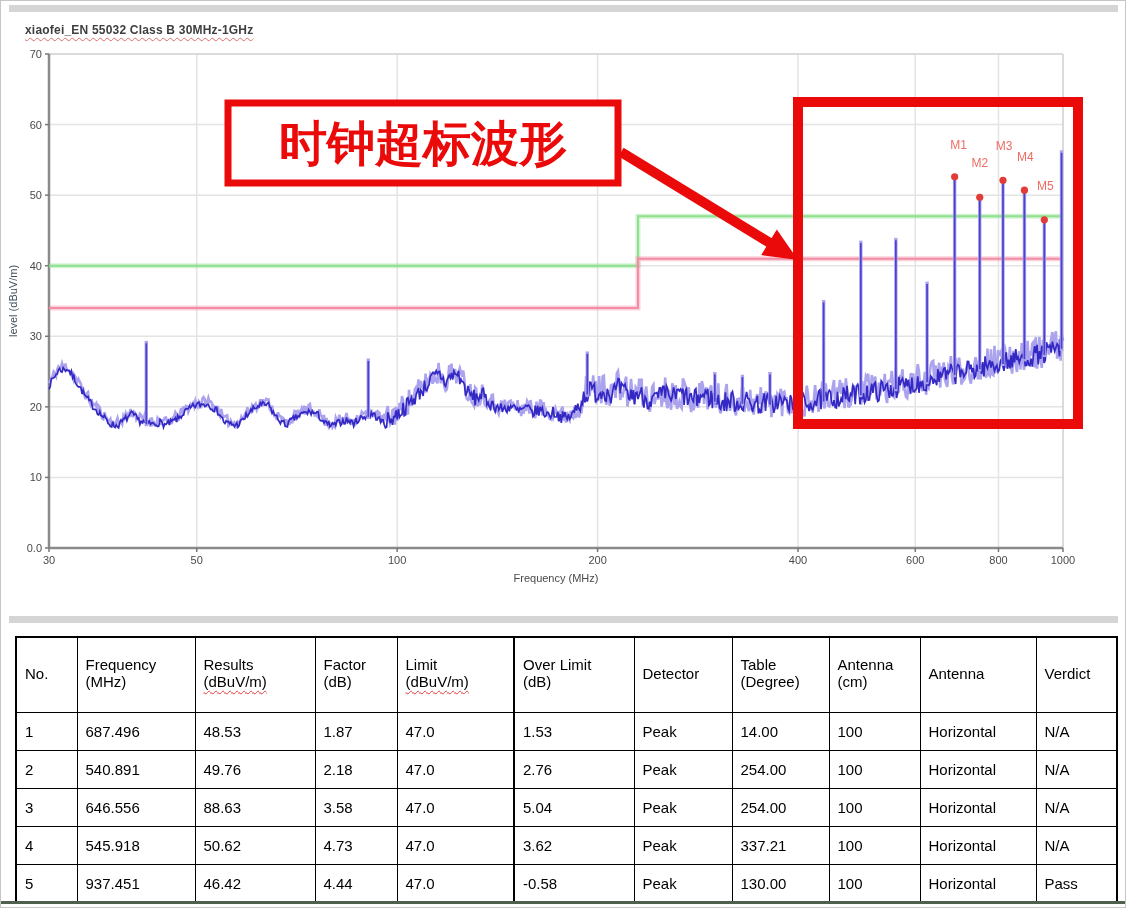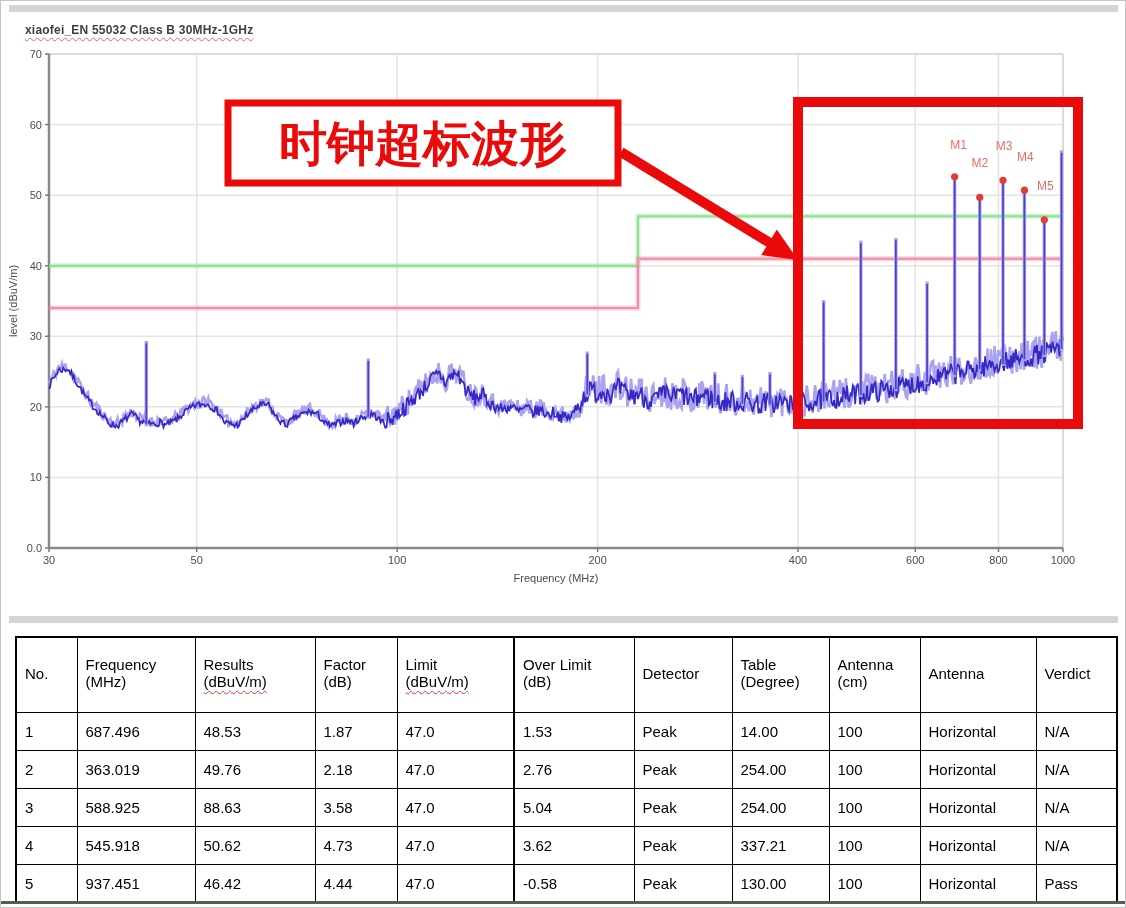--- a/index.html
+++ b/index.html
@@ -254,21 +254,21 @@
             </td>
             <td class="dcell">
               <div class="inner">N/A</div>
             </td>
           </tr>
           <tr>
             <td class="dcell">
               <div class="inner">2</div>
             </td>
             <td class="dcell">
-              <div class="inner">363.019</div>
+              <div class="inner">540.891</div>
             </td>
             <td class="dcell">
               <div class="inner">49.76</div>
             </td>
             <td class="dcell">
               <div class="inner">2.18</div>
             </td>
             <td class="dcell">
               <div class="inner">47.0</div>
             </td>
@@ -289,21 +289,21 @@
             </td>
             <td class="dcell">
               <div class="inner">N/A</div>
             </td>
           </tr>
           <tr>
             <td class="dcell">
               <div class="inner">3</div>
             </td>
             <td class="dcell">
-              <div class="inner">588.925</div>
+              <div class="inner">646.556</div>
             </td>
             <td class="dcell">
               <div class="inner">88.63</div>
             </td>
             <td class="dcell">
               <div class="inner">3.58</div>
             </td>
             <td class="dcell">
               <div class="inner">47.0</div>
             </td>

